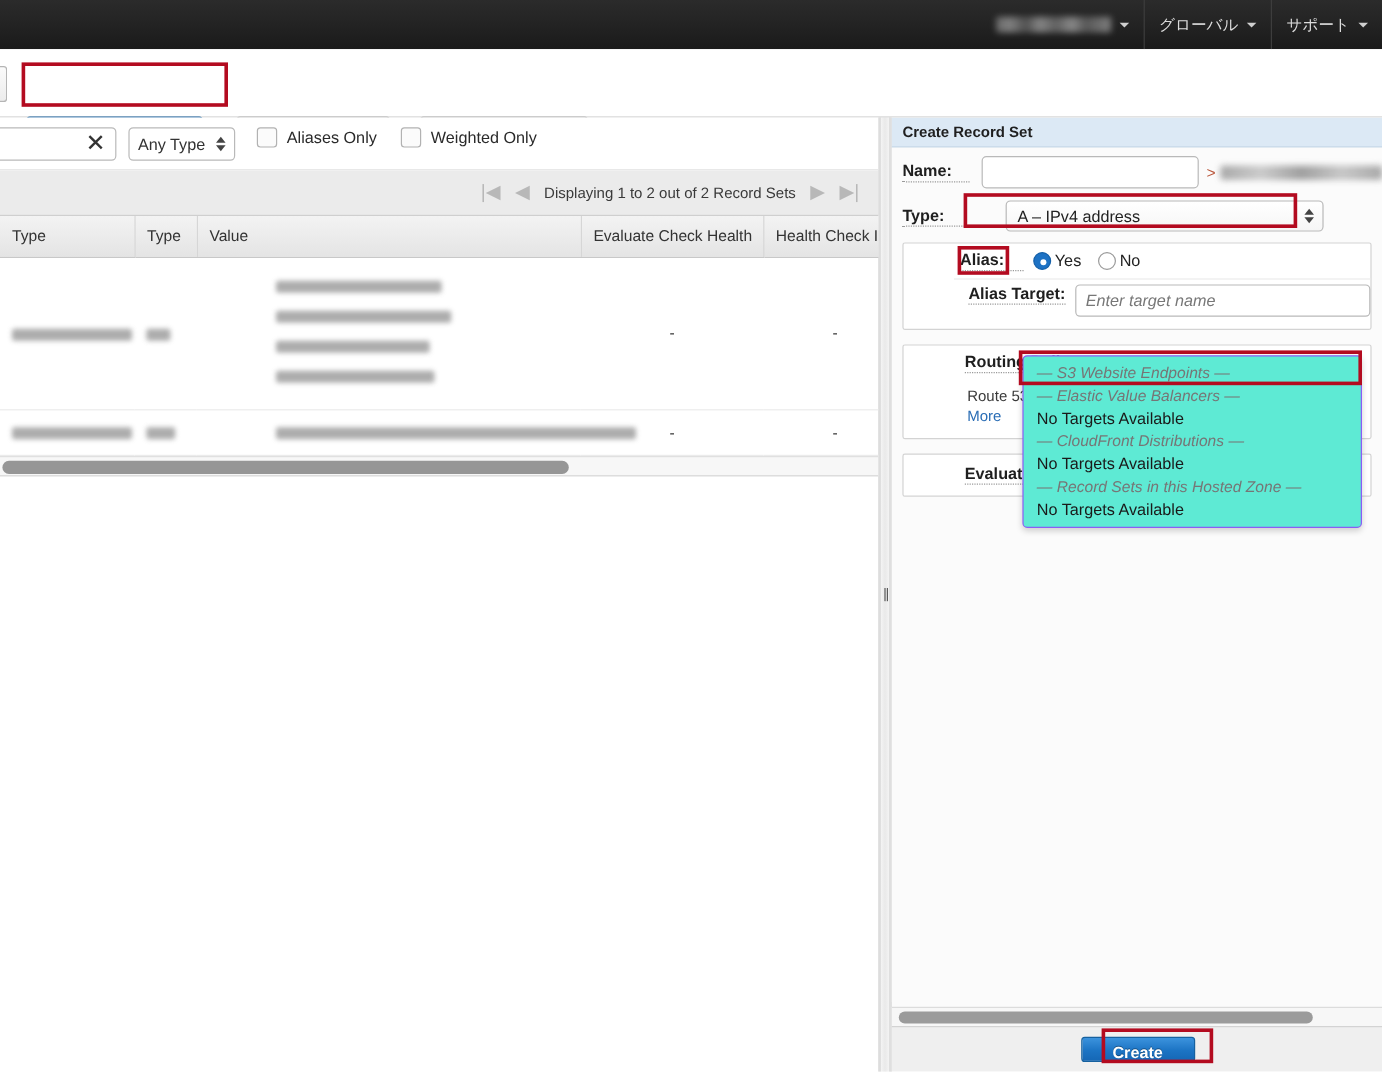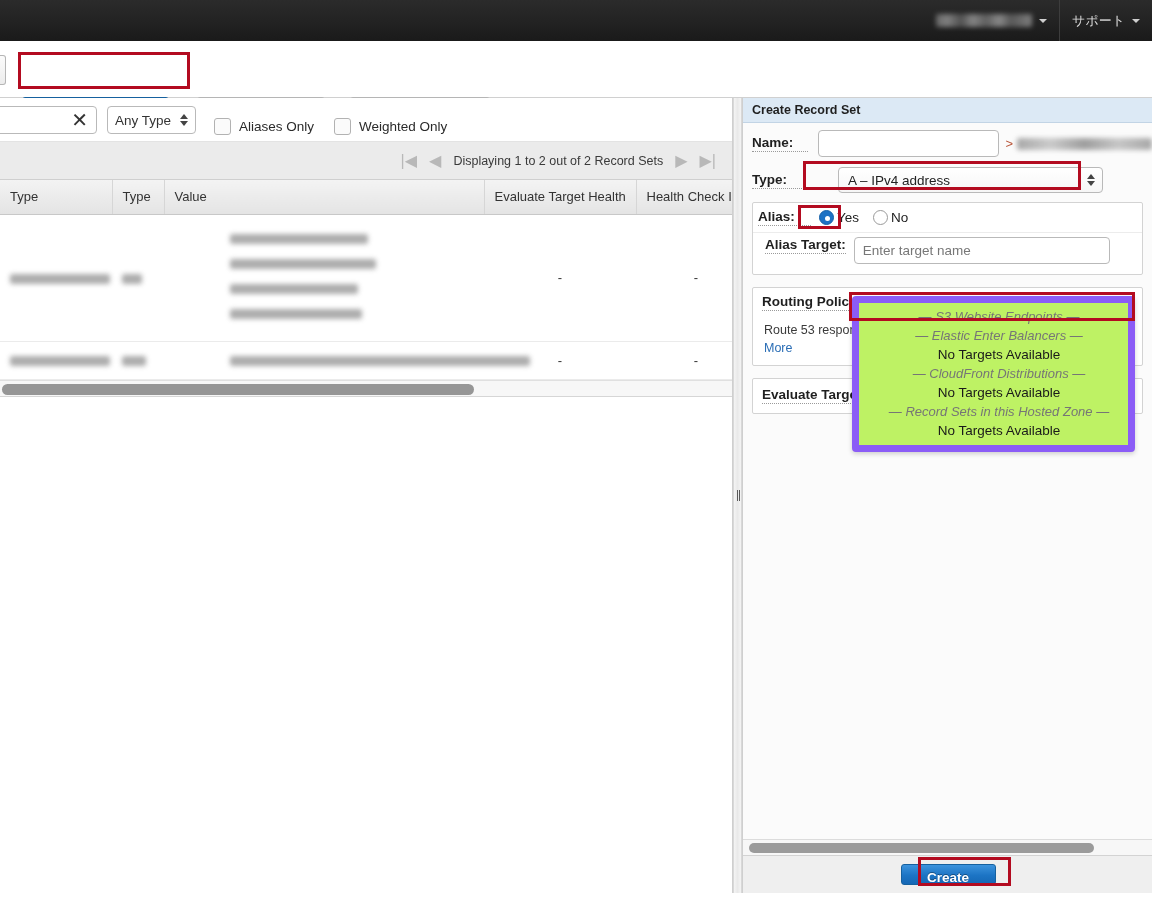--- a/index.html
+++ b/index.html
@@ -142,21 +142,21 @@
   .spinner-arrows i {
     display: block; width: 0; height: 0;
     border-left: 4px solid transparent;
     border-right: 4px solid transparent;
   }
   .spinner-arrows i.up { border-bottom: 5px solid #444; }
   .spinner-arrows i.dn { border-top: 5px solid #444; }
 
   .cbox-item {
     position: absolute; top: 8px;
-    display: flex; align-items: center; font-size: 13.5px; color: #2a2a2a; margin-top: 12px;
+    display: flex; align-items: center; font-size: 13.5px; color: #2a2a2a;
   }
   .cbox {
     width: 17px; height: 17px;
     border: 1px solid #b2b2b2; border-radius: 3px;
     background: #fbfbfb;
     margin-right: 8px;
     display: inline-block;
   }
 
   .pagerow {
@@ -265,20 +265,21 @@
     height: 12px; width: 150px;
     background: linear-gradient(90deg,#9a9a9a,#c2c2c2,#8e8e8e,#bdbdbd,#999);
     filter: blur(2.6px); opacity:.85; border-radius: 2px;
   }
 
   .group-box {
     margin: 9px 9px 0 9px;
     border: 1px solid #d3d3d3;
     background: #fff;
     border-radius: 2px;
+    padding-left: 42px;
   }
   .radio {
     width: 15px; height: 15px; border-radius: 50%;
     border: 1px solid #9a9a9a; background: #fff;
     display: inline-block; position: relative; margin-right: 3px;
   }
   .radio.on { background: #1d72c4; border-color: #1560a8; }
   .radio.on::after {
     content: ""; position: absolute; left: 4.5px; top: 4.5px;
     width: 5px; height: 5px; border-radius: 50%; background: #fff;
@@ -286,27 +287,26 @@
   .radio-label { font-size: 13.5px; color: #222; margin-right: 14px; }
 
   .help-txt { font-size: 12.5px; color: #3a3a3a; padding: 6px 0 0 11px; }
   .link { color: #2a6db5; font-size: 12.5px; cursor: pointer; }
 
   
   .dropdown {
     position: absolute;
     left: 109px; top: 173px;
     width: 283px;
-    background: #bef264;
-    border: 7px solid #8b5cf6;
+    background: #5eead4;
+    border: 1px solid #8b5cf6;
     border-radius: 4px;
     box-shadow: 0 2px 5px rgba(0,0,0,.18);
     padding: 4px 0 5px 0;
     z-index: 40;
-    text-align: center;
   }
   .dd-group {
     font-size: 13px; color: #767676;
     font-style: italic;
     padding: 2px 0 2px 11px;
     white-space: nowrap;
   }
   .dd-item {
     font-size: 13.5px; color: #1a1a1a;
     padding: 2px 0 2px 11px;
@@ -338,20 +338,24 @@
     border-top: 1px solid #d3d3d3;
     display: flex; align-items: center; justify-content: center;
   }
 </style>
 </head>
 <body>
 
 <div class="topnav">
   <div class="topnav-item first">
     <span class="blurred-user"></span>
+    <span class="topnav-caret"></span>
+  </div>
+  <div class="topnav-item">
+    <span>グローバル</span>
     <span class="topnav-caret"></span>
   </div>
   <div class="topnav-item">
     <span>サポート</span>
     <span class="topnav-caret"></span>
   </div>
 </div>
 
 <div class="toolbar">
   <div class="btn-partial-left"></div>
@@ -425,21 +429,21 @@
         <col style="width:52px">
         <col style="width:320px">
       <col style="width:152px">
         <col style="width:120px">
     </colgroup>
     <thead>
       <tr>
         <th class="first">Type</th>
         <th>Type</th>
         <th>Value</th>
-        <th>Evaluate Target Health</th>
+        <th>Evaluate Check Health</th>
         <th>Health Check ID</th>
       </tr>
     </thead>
     <tbody>
       <tr style="height:122px;">
         <td>
           <span class="blur-txt" style="width:100px;"></span>
         </td>
         <td>
           <span class="blur-txt" style="width:20px;"></span>
@@ -511,21 +515,21 @@
           <span class="radio on"></span>
           <span class="radio-label">Yes</span>
         </span>
         <span style="display:flex;align-items:center;">
           <span class="radio"></span>
           <span class="radio-label">No</span>
         </span>
       </div>
       <div style="display:flex;align-items:flex-start;padding:4px 0 10px 12px;border-top:1px solid #ececec;">
         <span class="flabel">Alias Target:</span>
-        <span class="text-input" style="width:256px;margin-left:8px;">Enter target name</span>
+        <span class="text-input" style="width:256px;margin-left:8px;font-style:italic;">Enter target name</span>
       </div>
     </div>
 
     <div class="group-box" style="margin-top:12px;">
       <div style="display:flex;align-items:center;padding:6px 0 6px 9px;">
         <span class="flabel">Routing Policy:</span>
       </div>
       <div class="help-txt">Route 53 responds</div>
       <div style="padding:1px 0 9px 11px;">
         <span class="link">More</span>
@@ -534,21 +538,21 @@
 
     <div class="group-box" style="margin-top:12px;">
       <div style="display:flex;align-items:center;padding:8px 0 9px 9px;">
         <span class="flabel">Evaluate Target Health:</span>
       </div>
     </div>
 
     <div class="dropdown">
       <div class="dd-group">— S3 Website Endpoints —</div>
 
-      <div class="dd-group">— Elastic Enter Balancers —</div>
+      <div class="dd-group">— Elastic Value Balancers —</div>
       <div class="dd-item">No Targets Available</div>
 
       <div class="dd-group">— CloudFront Distributions —</div>
       <div class="dd-item">No Targets Available</div>
 
       <div class="dd-group">— Record Sets in this Hosted Zone —</div>
       <div class="dd-item">No Targets Available</div>
     </div>
 
   </div>

